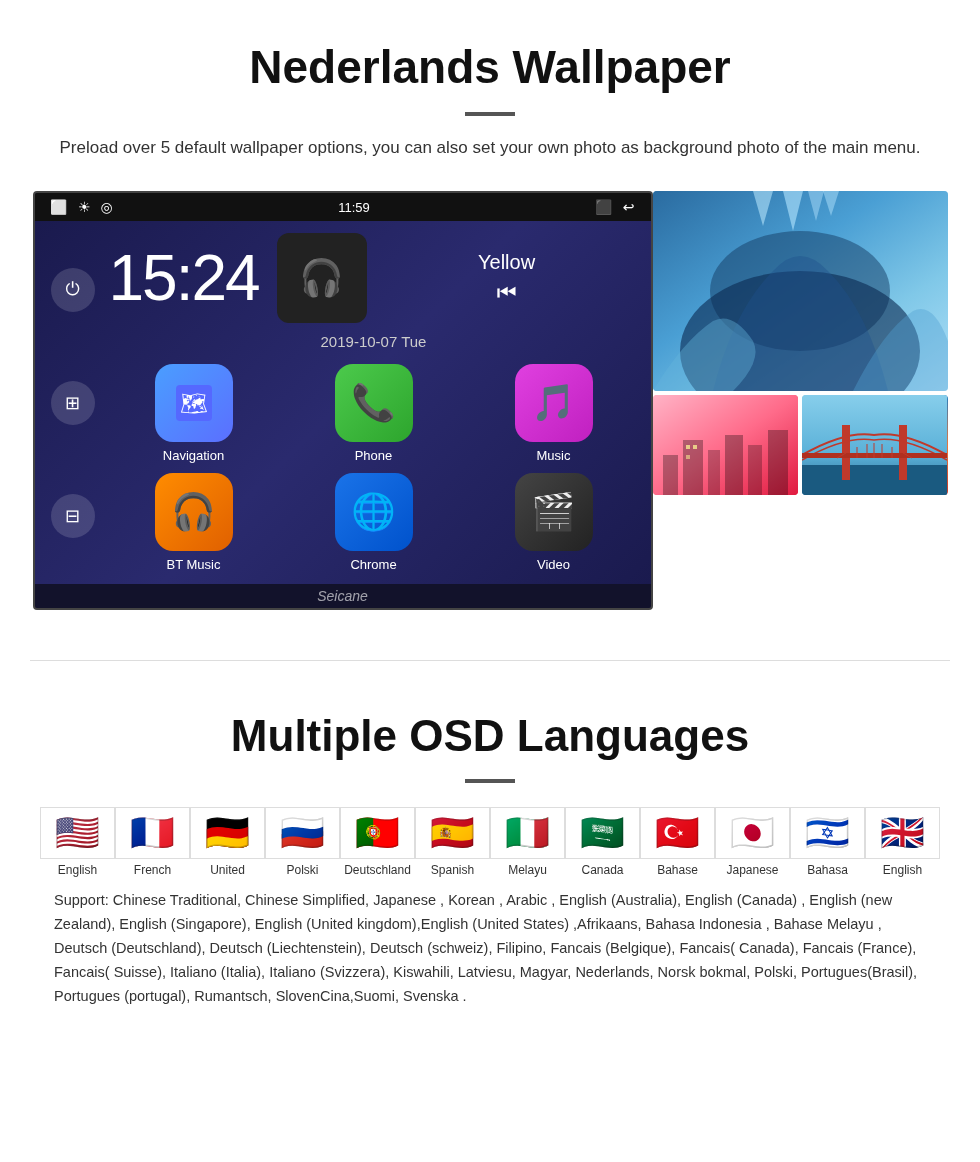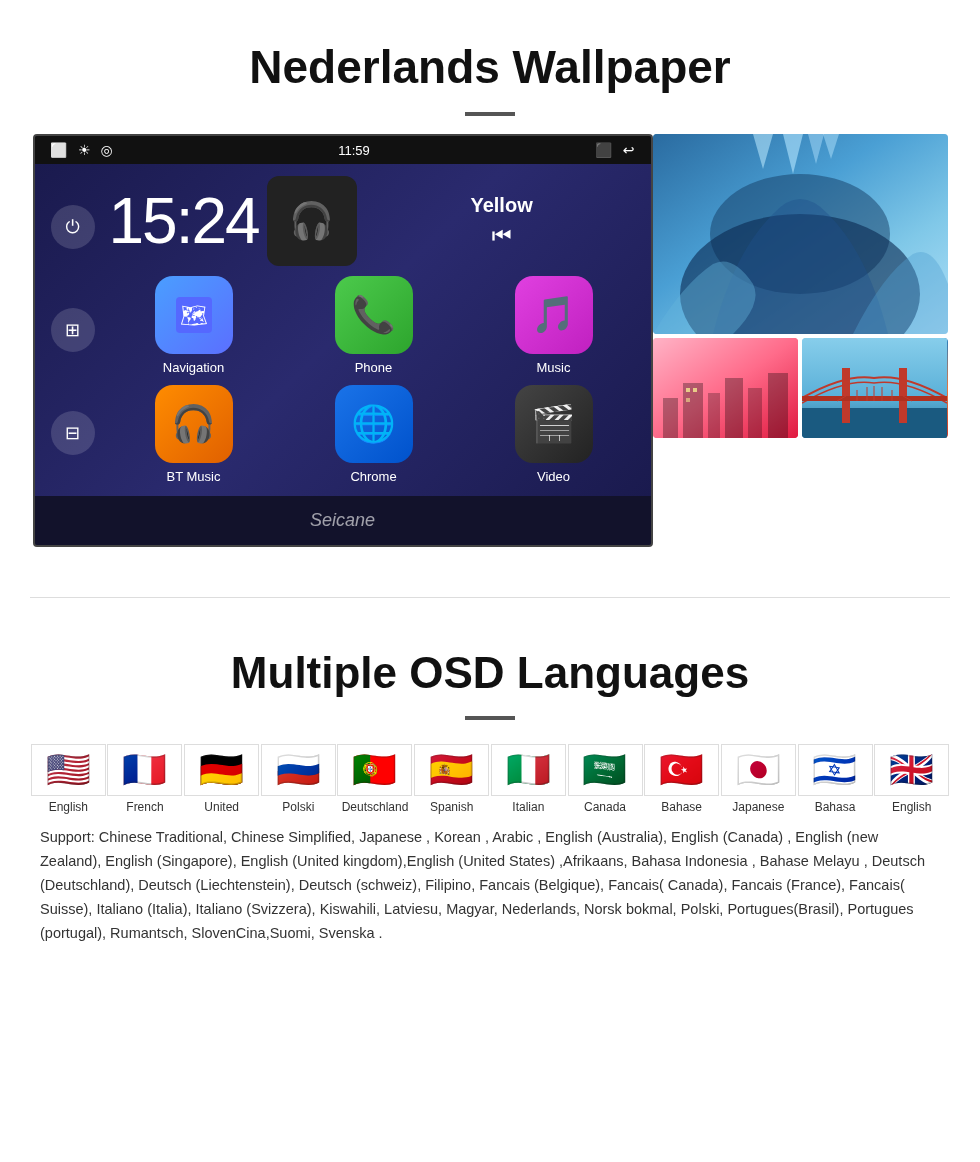--- a/index.html
+++ b/index.html
@@ -108,21 +108,21 @@
 
     
     .screen-center {
       flex: 1;
     }
 
     
     .clock-area {
       display: flex;
       align-items: center;
-      gap: 8px;
+      gap: 18px;
       margin-bottom: 10px;
     }
     .clock-time {
       font-size: 64px;
       font-weight: 200;
       color: #fff;
       letter-spacing: -2px;
     }
     .music-widget {
       width: 90px;
@@ -133,21 +133,21 @@
       align-items: center;
       justify-content: center;
       font-size: 36px;
     }
     .music-info {
       flex: 1;
       color: #fff;
     }
     .music-title {
       font-size: 20px;
-      font-weight: bold;
+      font-weight: normal;
     }
     .music-prev {
       font-size: 22px;
       margin-top: 6px;
     }
     .clock-date {
       font-size: 15px;
       color: #ccc;
       margin-bottom: 14px;
     }
@@ -225,36 +225,36 @@
     .wallpaper-pink {
       background: linear-gradient(135deg, #ffb3ba 0%, #ff6b7a 50%, #ff1a2f 100%);
     }
     .wallpaper-bridge {
       background: linear-gradient(135deg, #87CEEB 0%, #4a9eda 30%, #2a7ebc 60%, #e8773d 80%, #c0392b 100%);
     }
 
     
     .seicane-watermark {
       background: rgba(0,0,0,0.3);
-      padding: 14px;
-      font-size: 18px;
+      padding: 4px;
+      font-size: 14px;
       color: rgba(255,255,255,0.6);
       font-style: italic;
     }
 
     
     .hr-divider {
       border: none;
       border-top: 1px solid #ddd;
       margin: 20px 30px;
     }
 
     
     .section-languages {
-      padding: 30px 30px 20px;
+      padding: 30px 44px 20px;
       text-align: center;
     }
     .section-languages h2 {
       font-size: 44px;
       font-weight: 900;
       color: #111;
       margin-bottom: 18px;
     }
 
     
@@ -296,20 +296,21 @@
       margin-top: 12px;
       padding: 0 10px;
     }
   </style>
 </head>
 <body>
 
 <section class="section-wallpaper">
   <h1>Nederlands Wallpaper</h1>
   <div class="section-divider"></div>
+  <p>Preload over 5 default wallpaper options, you can also set your own photo as background photo of the main menu.</p>
 
   <div class="mockup-container">
 
     <div class="phone-screen">
 
       <div class="status-bar">
         <div class="status-bar-left">
           <span class="status-icon">⬜</span>
           <span class="status-icon">☀</span>
           <span class="status-icon">◎</span>
@@ -336,20 +337,21 @@
             <div style="display:flex;flex-direction:column;gap:4px;flex:1">
               <div style="display:flex;gap:8px;align-items:center">
                 <div class="music-widget">🎧</div>
                 <div class="music-info">
                   <div class="music-title">Yellow</div>
                   <div class="music-prev">⏮</div>
                 </div>
               </div>
             </div>
           </div>
+          <div class="clock-date">2019-10-07  Tue</div>
 
           <div class="app-grid">
             <div class="app-item">
               <div class="app-icon app-nav">
                 <svg width="44" height="44" viewBox="0 0 44 44">
                   <rect x="4" y="4" width="36" height="36" rx="4" fill="#5568ff"></rect>
                   <text x="22" y="30" text-anchor="middle" font-size="22" fill="white">🗺</text>
                 </svg>
               </div>
               <span class="app-label">Navigation</span>
@@ -507,21 +509,21 @@
       <div class="flag-item">
       <div class="flag-box" style="font-size:36px;">🇵🇹</div>
       <span class="flag-label">Deutschland</span>
     </div>
       <div class="flag-item">
       <div class="flag-box" style="font-size:36px;">🇪🇸</div>
       <span class="flag-label">Spanish</span>
     </div>
       <div class="flag-item">
       <div class="flag-box" style="font-size:36px;">🇮🇹</div>
-      <span class="flag-label">Italian</span>
+      <span class="flag-label">Melayu</span>
     </div>
       <div class="flag-item">
       <div class="flag-box" style="font-size:36px;">🇸🇦</div>
       <span class="flag-label">Canada</span>
     </div>
       <div class="flag-item">
       <div class="flag-box" style="font-size:36px;">🇹🇷</div>
       <span class="flag-label">Bahase</span>
     </div>
       <div class="flag-item">

